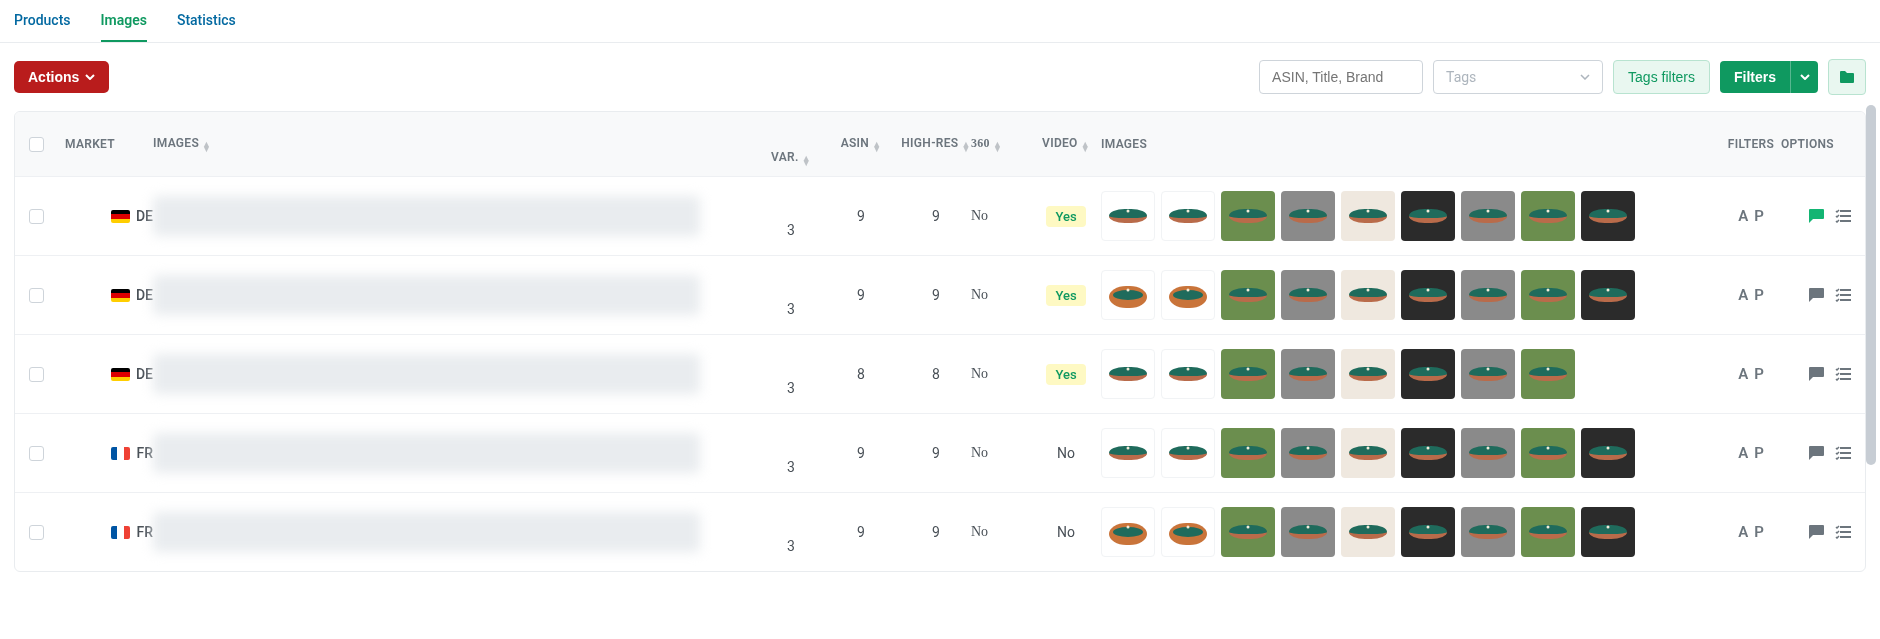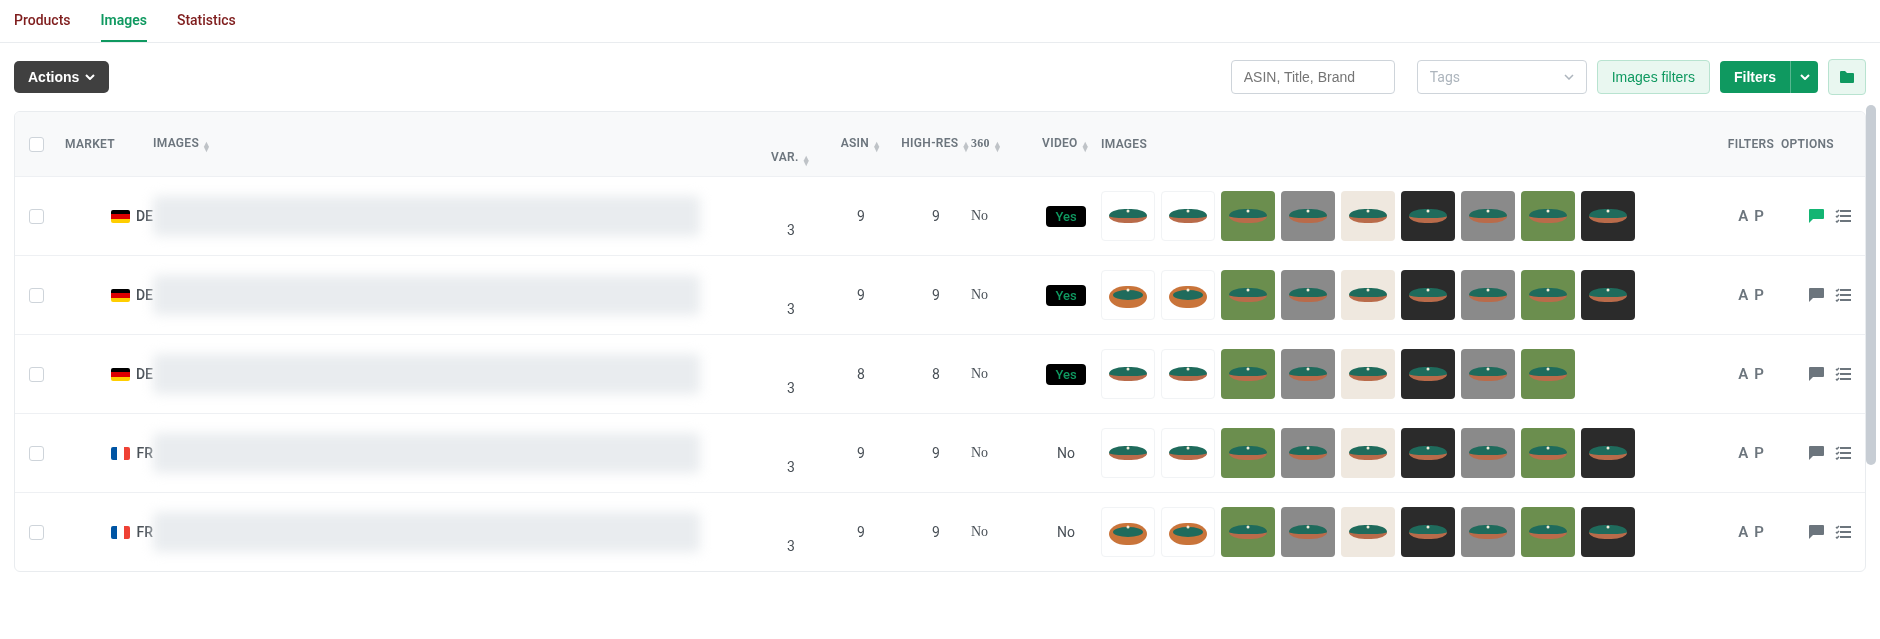--- a/index.html
+++ b/index.html
@@ -10,37 +10,37 @@
       font-size: 14px;
     }
     .tabs {
       display: flex;
       gap: 30px;
       padding: 12px 14px 0 14px;
       border-bottom: 1px solid #e9ecef;
     }
     .tab {
       padding-bottom: 12px;
-      color: #7f1d1d;
+      color: #0369a1;
       font-weight: 500;
       cursor: pointer;
     }
     .tab.active {
       color: #0f9960;
       border-bottom: 2px solid #0f9960;
       font-weight: 600;
     }
     .toolbar {
       display: flex;
       align-items: center;
       padding: 16px 14px;
       gap: 10px;
     }
     .actions-btn {
-      background: #404040;
+      background: #b91c1c;
       color: #fff;
       border: none;
       border-radius: 5px;
       padding: 8px 14px;
       font-weight: 600;
       font-size: 14px;
       cursor: pointer;
       display: inline-flex;
       align-items: center;
       gap: 6px;
@@ -55,21 +55,20 @@
       color: #495057;
     }
     .search-input { width: 164px; }
     .tags-select {
       width: 170px;
       display: flex;
       justify-content: space-between;
       align-items: center;
       color: #adb5bd;
       cursor: pointer;
-      margin-left: 12px;
     }
     .reset-btn {
       background: #e9f7f0;
       color: #0f9960;
       border: 1px solid #b8e3d0;
       border-radius: 4px;
       padding: 8px 14px;
       font-weight: 500;
       font-size: 14px;
       cursor: pointer;
@@ -164,21 +163,21 @@
     .flag-de { background: linear-gradient(#000 33%, #dd0000 33% 66%, #ffce00 66%); }
     .flag-fr { background: linear-gradient(90deg, #0055A4 33%, #fff 33% 66%, #EF4135 66%); }
     .market-cell { display: flex; align-items: center; font-weight: 500; padding-left: 46px; }
     .product-blur {
       width: 90%; height: 40px;
       background: #e9ecef;
       filter: blur(6px);
       border-radius: 4px;
     }
     .badge-yes {
-      background: #000000;
+      background: #fef9c3;
       color: #0f9960;
       border-radius: 4px;
       padding: 3px 9px;
       font-size: 13px;
       font-weight: 500;
     }
     .thumbs { display: flex; gap: 6px; }
     .thumb {
       width: 54px; height: 50px;
       border-radius: 4px;
@@ -240,21 +239,21 @@
       </svg>
   </button>
   <div class="spacer"></div>
   <input class="search-input" placeholder="ASIN, Title, Brand" style="">
   <div class="tags-select">
     <span>Tags</span>
     <svg width="10" height="6" viewBox="0 0 10 6" fill="none">
         <path d="M1 1l4 4 4-4" stroke="#adb5bd" stroke-width="1.5"></path>
       </svg>
   </div>
-  <button class="reset-btn">Images filters</button>
+  <button class="reset-btn">Tags filters</button>
   <div class="filters-group">
     <button class="filters-btn">Filters</button>
     <button class="filters-dd">
       <svg width="10" height="6" viewBox="0 0 10 6" fill="none">
           <path d="M1 1l4 4 4-4" stroke="#fff" stroke-width="2"></path>
         </svg>
     </button>
   </div>
   <button class="folder-btn">
     <svg width="16" height="14" viewBox="0 0 16 14" fill="currentColor">

